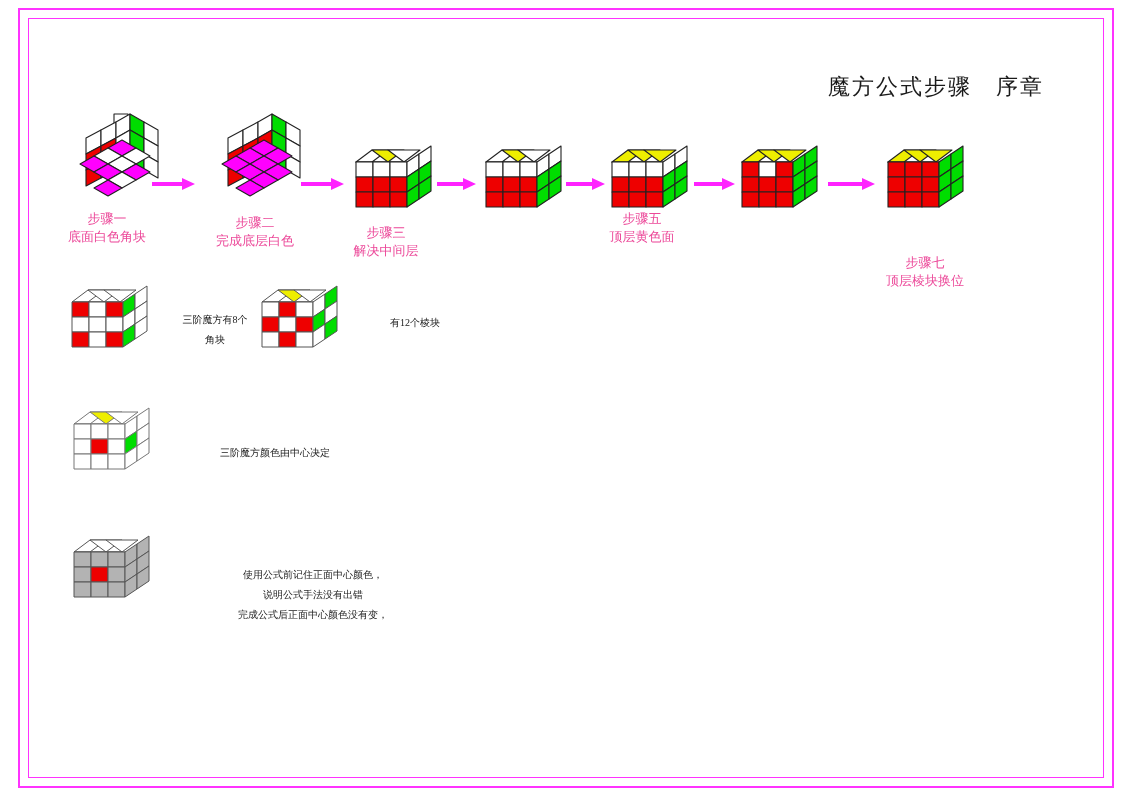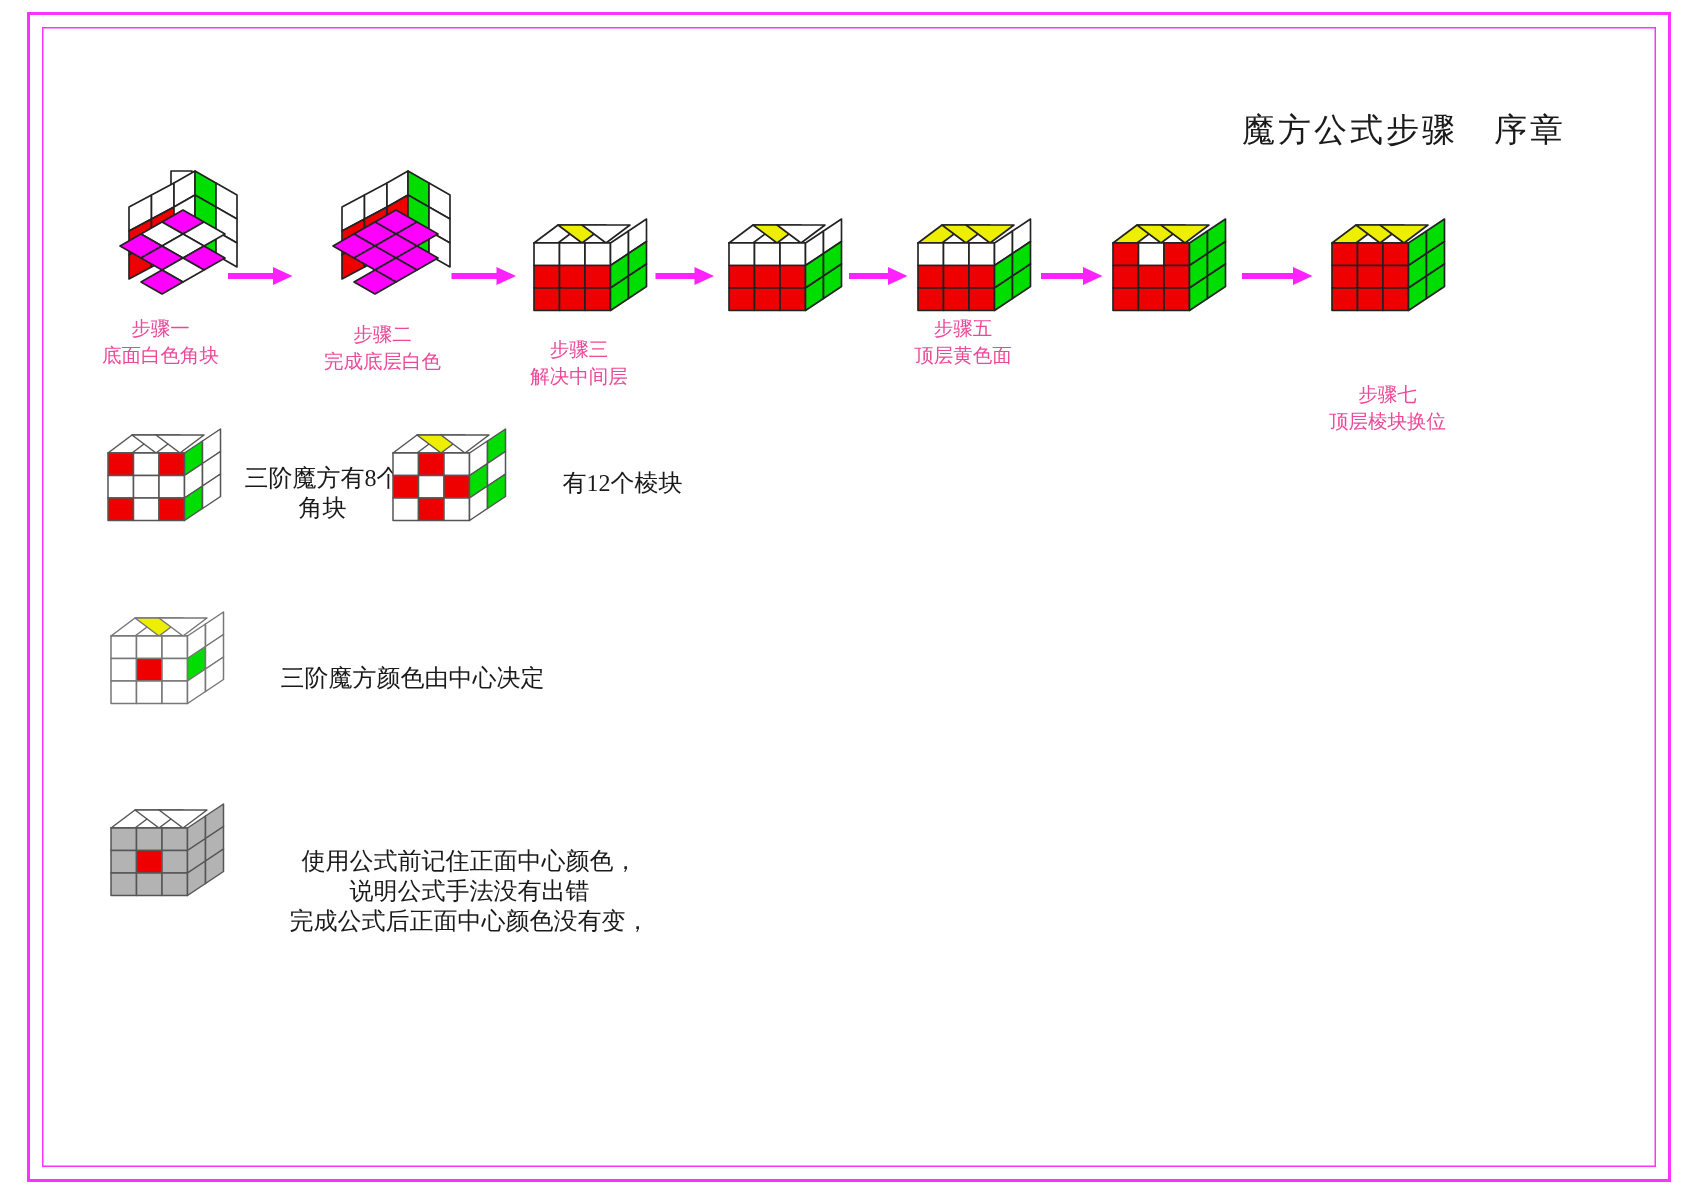--- a/index.html
+++ b/index.html
@@ -26,21 +26,21 @@
   .title{
     position:absolute;left:0;top:72px;width:1044px;text-align:right;
     font-size:22px;color:#1a1a1a;letter-spacing:2px;
     font-family:Liberation Mono, monospace;
   }
   .step-caption{
     position:absolute;text-align:center;font-size:13px;color:#ec4899;
     line-height:18px;width:160px;
   }
   .note{
-    position:absolute;font-size:16px;color:#1a1a1a;line-height:20px;
+    position:absolute;font-size:10px;color:#1a1a1a;line-height:20px;
     text-align:center;
   }
   .note-left{text-align:center;}
   .arrow{position:absolute;}
   .cube-wrap{position:absolute;}
   svg{display:block;overflow:visible;}
 </style>
 </head>
 <body>
 

